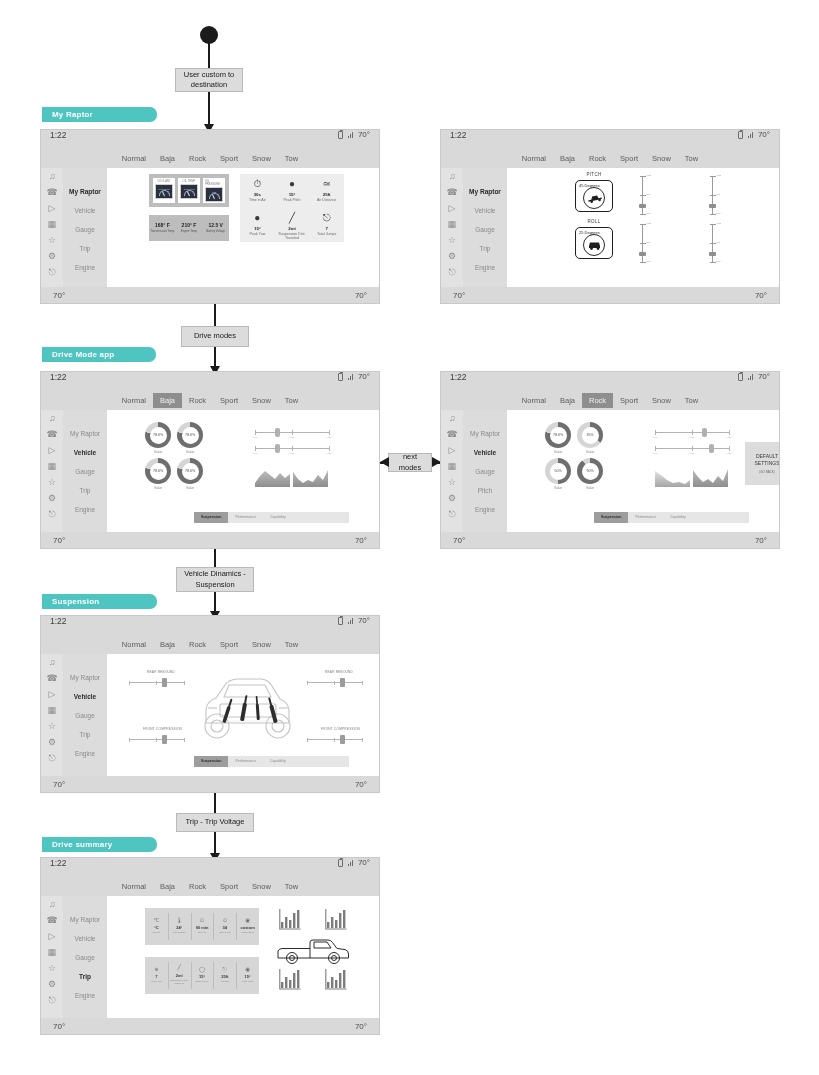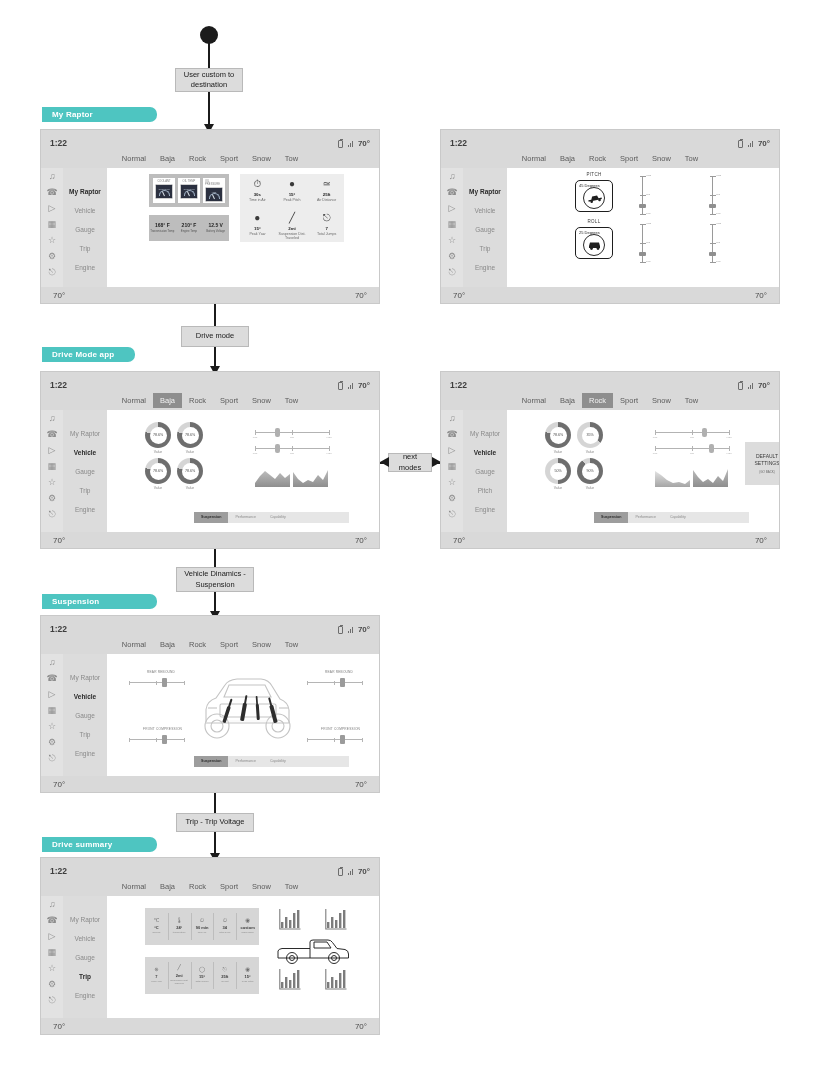--- a/index.html
+++ b/index.html
@@ -36,22 +36,22 @@
   }
 
   
   .screen {
     position:absolute; background:#ffffff;
     border:1px solid #c9c9c9;
     display:flex; flex-direction:column;
     overflow:hidden;
   }
   .status-bar {
-    height:18px; background:#d9d9d9; display:flex; align-items:flex-end;
-    padding:0 9px; font-size:8px; color:#4a4a4a; flex:0 0 auto;font-weight:bold;
+    height:18px; background:#d9d9d9; display:flex; align-items:flex-start;
+    padding:0 9px; font-size:8px; color:#4a4a4a; flex:0 0 auto;
   }
   .status-time { font-size:8.5px; color:#3d3d3d; }
   .status-right { margin-left:auto; display:flex; align-items:center; gap:5px; }
   .batt { width:5px; height:8px; border:1px solid #6d6d6d; border-radius:1px; position:relative; }
   .batt:before { content:""; position:absolute; top:-2px; left:1px; width:3px; height:1.5px; background:#6d6d6d; }
   .sig { display:flex; align-items:flex-end; gap:.7px; height:7px; }
   .sig i { display:block; width:1.2px; background:#6d6d6d; }
   .sig i:nth-child(1){height:2.5px}.sig i:nth-child(2){height:4.5px}.sig i:nth-child(3){height:6.5px}
 
   .mode-bar {
@@ -409,26 +409,26 @@
       </div>
     </div>
     <div class="bottom-bar">
       <span>70°</span>
       <span>70°</span>
     </div>
   </div>
 
   <div class="vline" style="left:214px; top:304px; height:22px;"></div>
   <div class="flow-label" style="left:181px; top:326px; width:68px; height:21px;">
-    <span>Drive mode</span>
+    <span>Drive modes</span>
   </div>
   <div class="vline" style="left:214px; top:347px; height:20px;"></div>
   <div class="arrow-down" style="left:210px; top:366px;"></div>
 
-  <div class="section-tab" style="left:42px; top:347px; width:93px;">
+  <div class="section-tab" style="left:42px; top:347px; width:114px;">
     <span>Drive Mode app</span>
   </div>
 
   <div class="screen" style="left:40px; top:371px; width:340px; height:178px;">
     <div class="status-bar">
       <span class="status-time">1:22</span>
       <span class="status-right">
         <span class="batt"></span>
         <span class="sig">
             <i></i>

